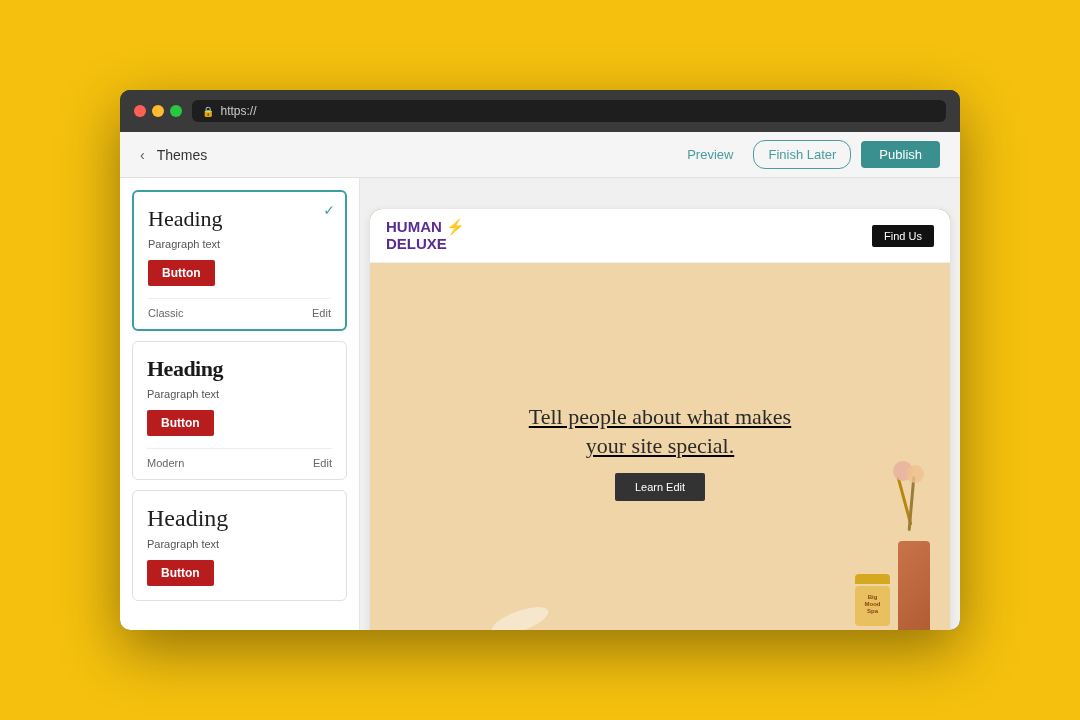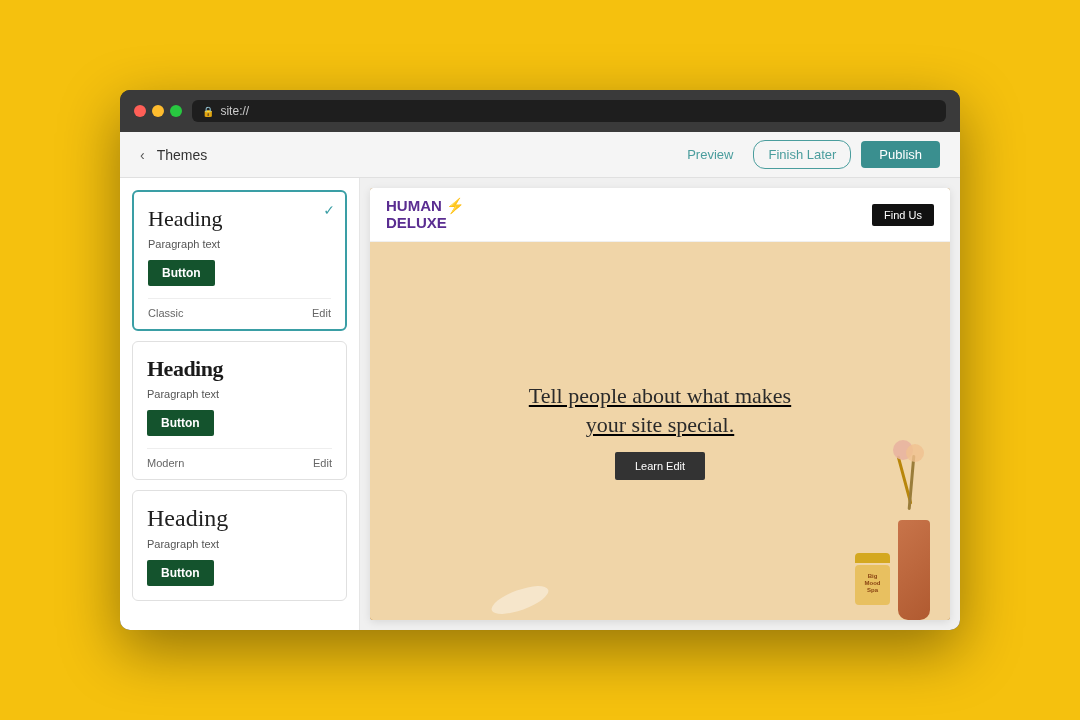--- a/index.html
+++ b/index.html
@@ -200,21 +200,21 @@
       font-family: Georgia, serif;
     }
 
     .theme-card .card-para {
       font-size: 11px;
       color: #555;
       margin-bottom: 10px;
     }
 
     .theme-card .card-button {
-      background: #14532d;
+      background: #b91c1c;
       color: #fff;
       border: none;
       padding: 6px 14px;
       font-size: 12px;
       font-weight: 600;
       cursor: pointer;
       border-radius: 2px;
       margin-bottom: 10px;
     }
 
@@ -244,25 +244,26 @@
     .preview-area {
       flex: 1;
       background: #f0f0f0;
       overflow: hidden;
       padding: 10px;
     }
 
     .site-preview {
       background: #a16207;
       height: 100%;
-      border-radius: 3px;
+      border-radius: 12px;
       overflow: hidden;
       box-shadow: 0 2px 8px rgba(0,0,0,0.1);
       display: flex;
       flex-direction: column;
+      margin-top: 21px;
     }
 
     .site-header {
       background: #fff;
       padding: 10px 16px;
       display: flex;
       align-items: center;
       justify-content: space-between;
       border-bottom: 1px solid #f0f0f0;
       flex-shrink: 0;
@@ -377,21 +378,21 @@
 <div class="browser-window">
 
   <div class="browser-chrome">
     <div class="traffic-lights">
       <div class="traffic-light tl-red"></div>
       <div class="traffic-light tl-yellow"></div>
       <div class="traffic-light tl-green"></div>
     </div>
     <div class="address-bar">
       <span class="lock-icon">🔒</span>
-      <span class="address-text">site://</span>
+      <span class="address-text">https://</span>
     </div>
   </div>
 
   <div class="browser-content">
 
     <div class="app-header">
       <div class="header-left">
         <span class="back-arrow">‹</span>
         <span class="header-title">Themes</span>
       </div>

